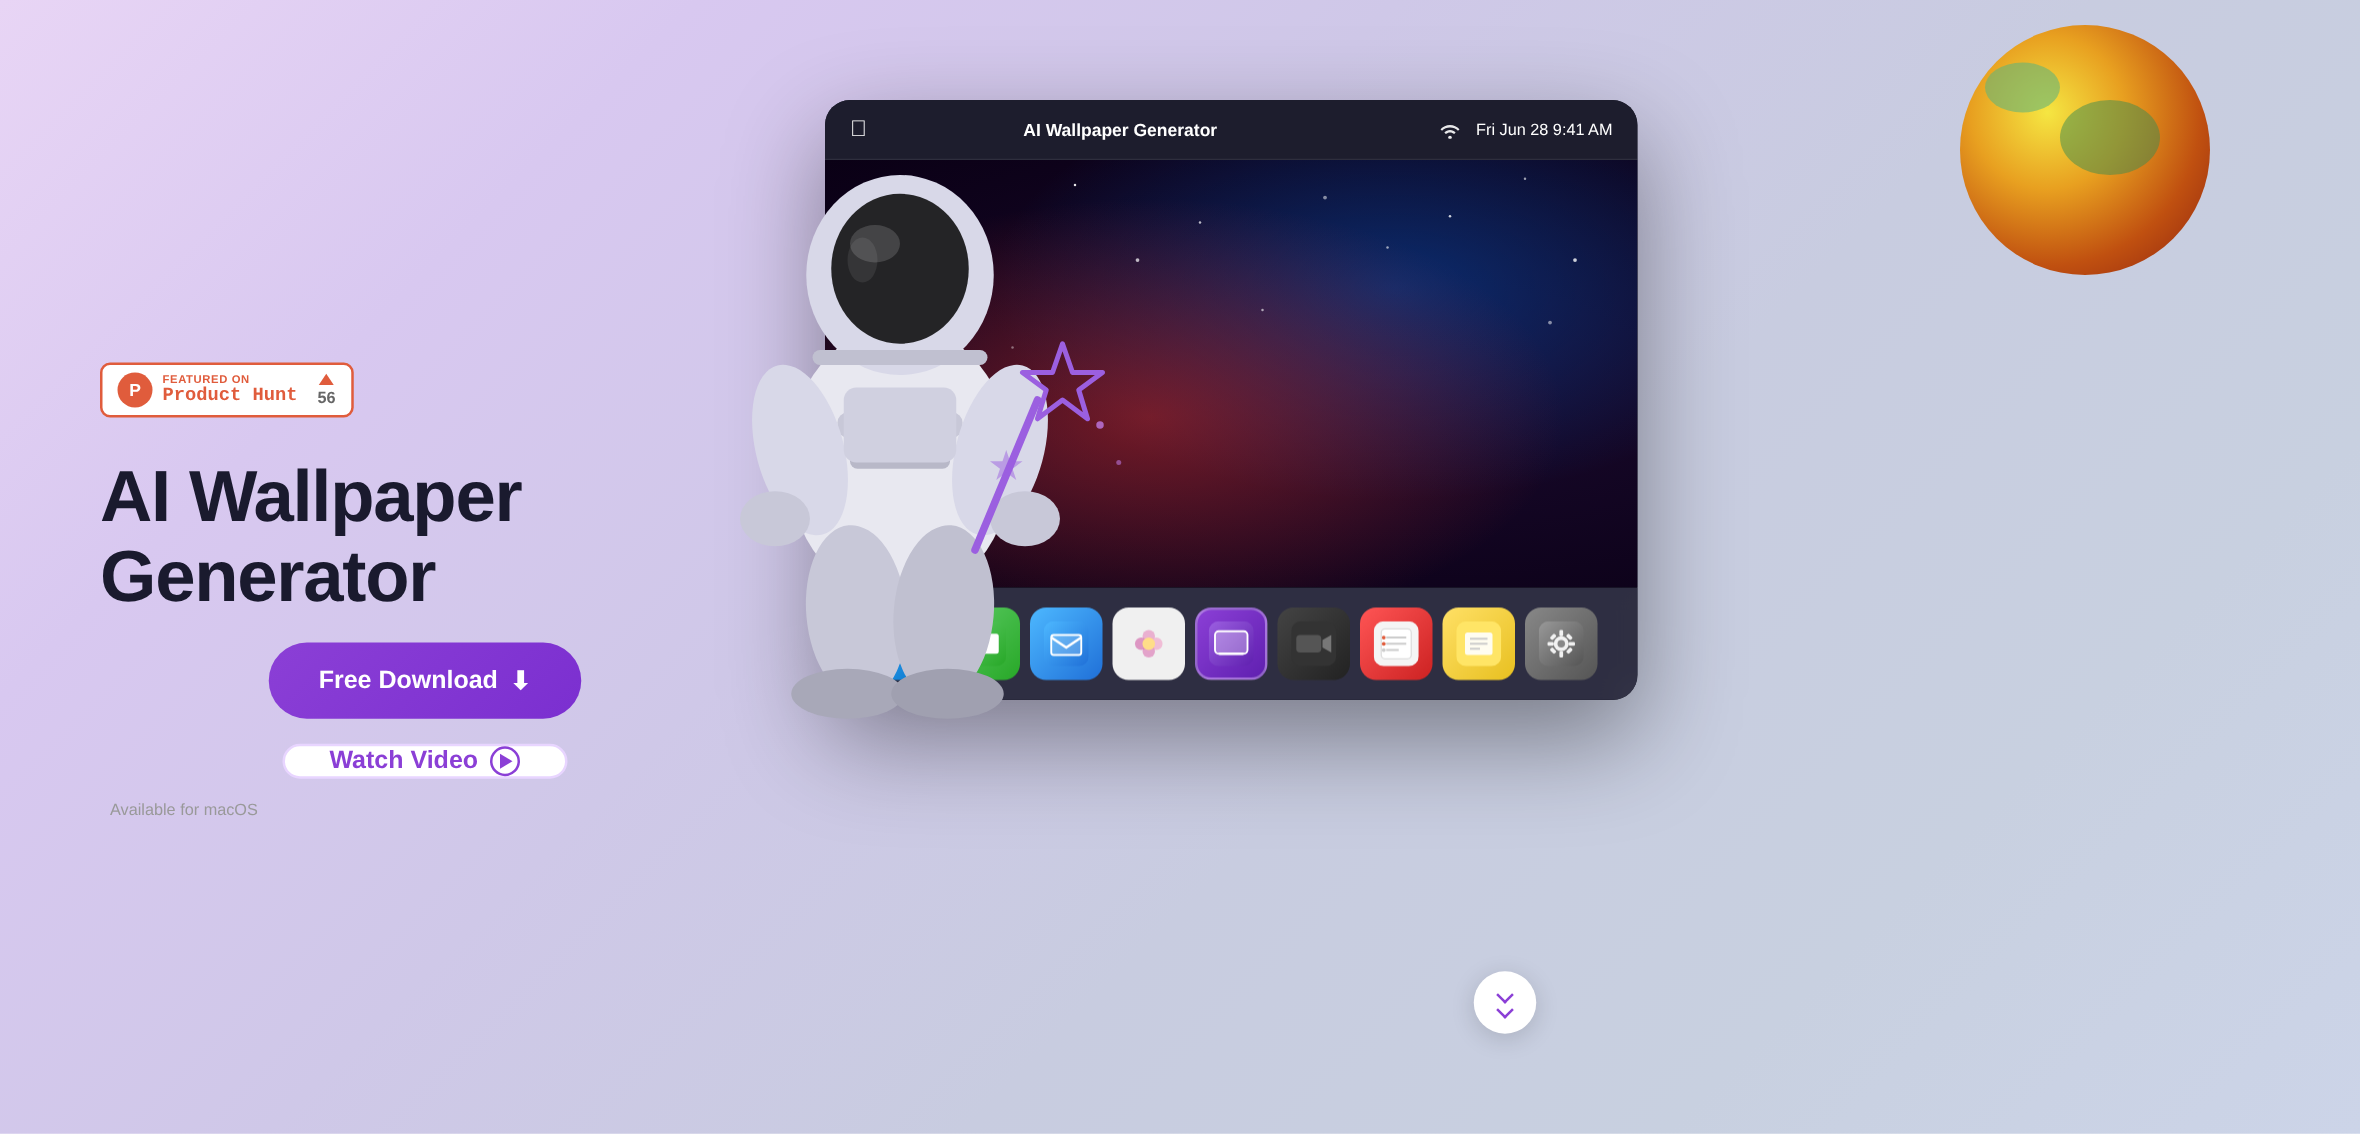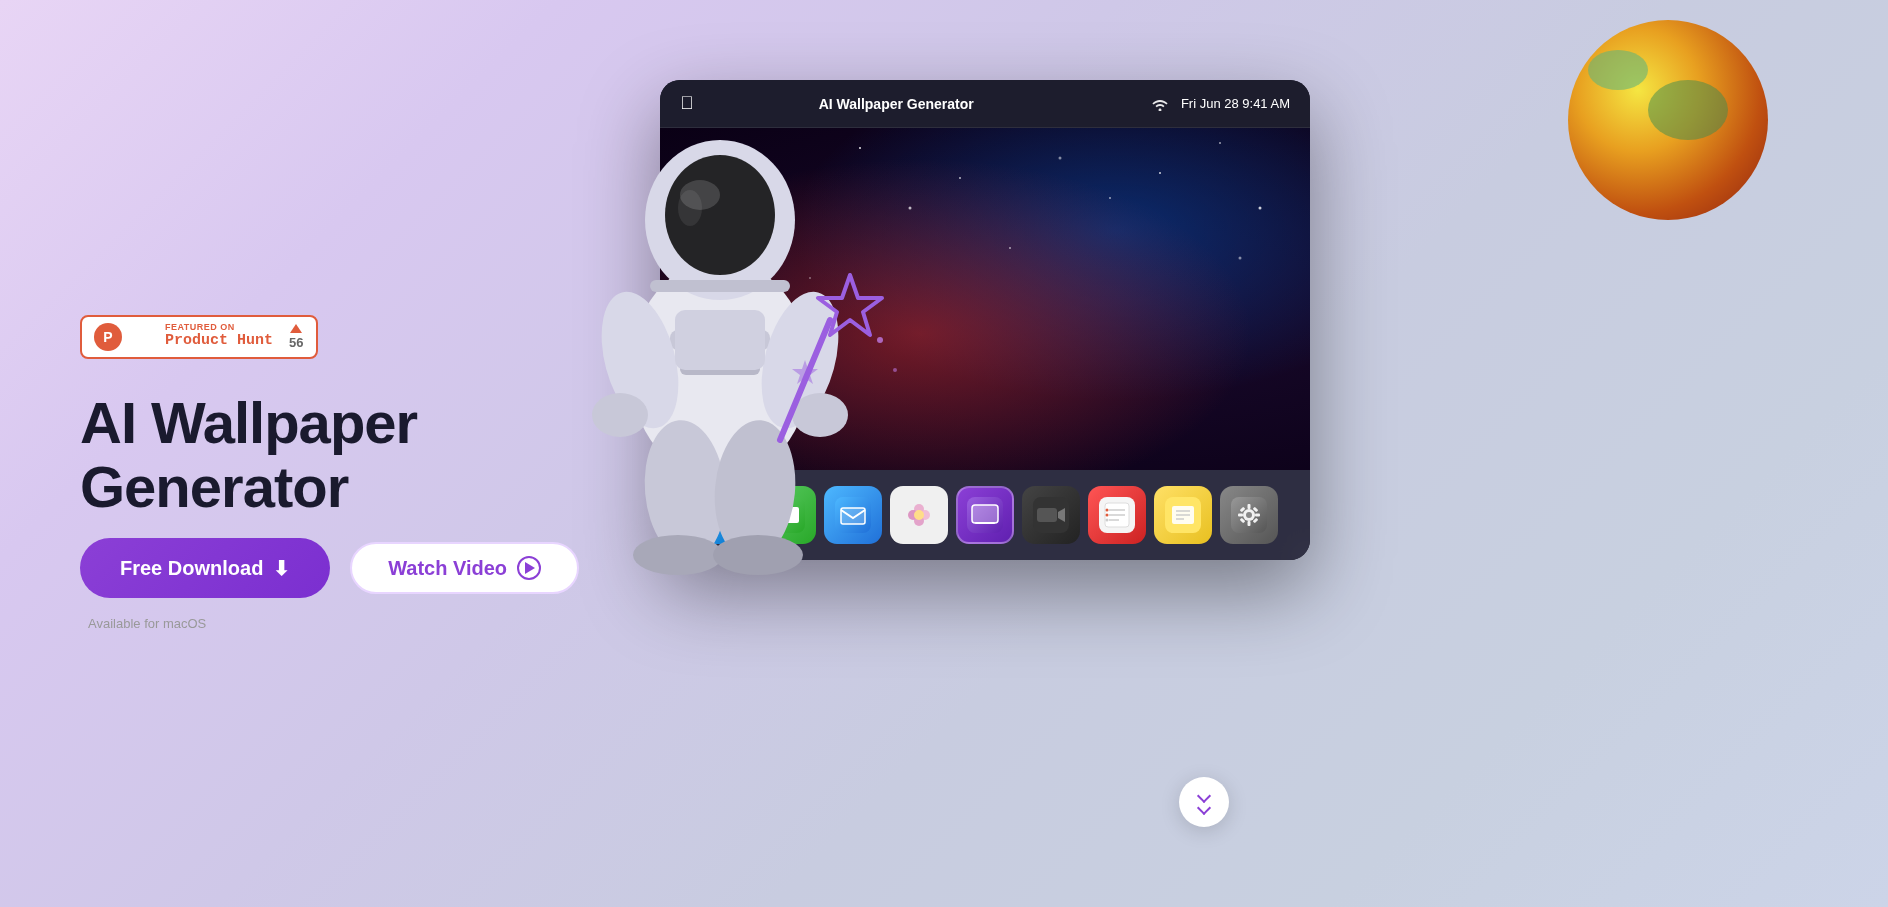--- a/index.html
+++ b/index.html
@@ -49,21 +49,20 @@
       justify-content: center;
       color: white;
       font-weight: 800;
       font-size: 14px;
       flex-shrink: 0;
     }
 
     .ph-text {
       display: flex;
       flex-direction: column;
-      margin-left: 35px;
     }
 
     .ph-featured-label {
       font-size: 9px;
       color: #e05c3c;
       font-weight: 600;
       letter-spacing: 0.5px;
       text-transform: uppercase;
       line-height: 1;
     }
@@ -113,20 +112,21 @@
       line-height: 1.6;
       margin-bottom: 48px;
       max-width: 460px;
     }
 
     .cta-buttons {
       display: flex;
       gap: 20px;
       align-items: center;
       margin-bottom: 16px;
+      flex-direction: column;
     }
 
     .btn-download {
       background: linear-gradient(135deg, #8b3fd6, #7b2fd0);
       color: white;
       border: none;
       border-radius: 50px;
       padding: 18px 40px;
       font-size: 20px;
       font-weight: 700;
@@ -139,21 +139,21 @@
 
     .btn-download .download-icon {
       font-size: 20px;
     }
 
     .btn-watch {
       background: white;
       color: #8b3fd6;
       border: 2px solid #e8d5ff;
       border-radius: 50px;
-      padding: 12px 36px;
+      padding: 0 36px;
       font-size: 20px;
       font-weight: 700;
       cursor: pointer;
       display: flex;
       align-items: center;
       gap: 10px;
       white-space: nowrap;
     }
 
     .play-circle {

